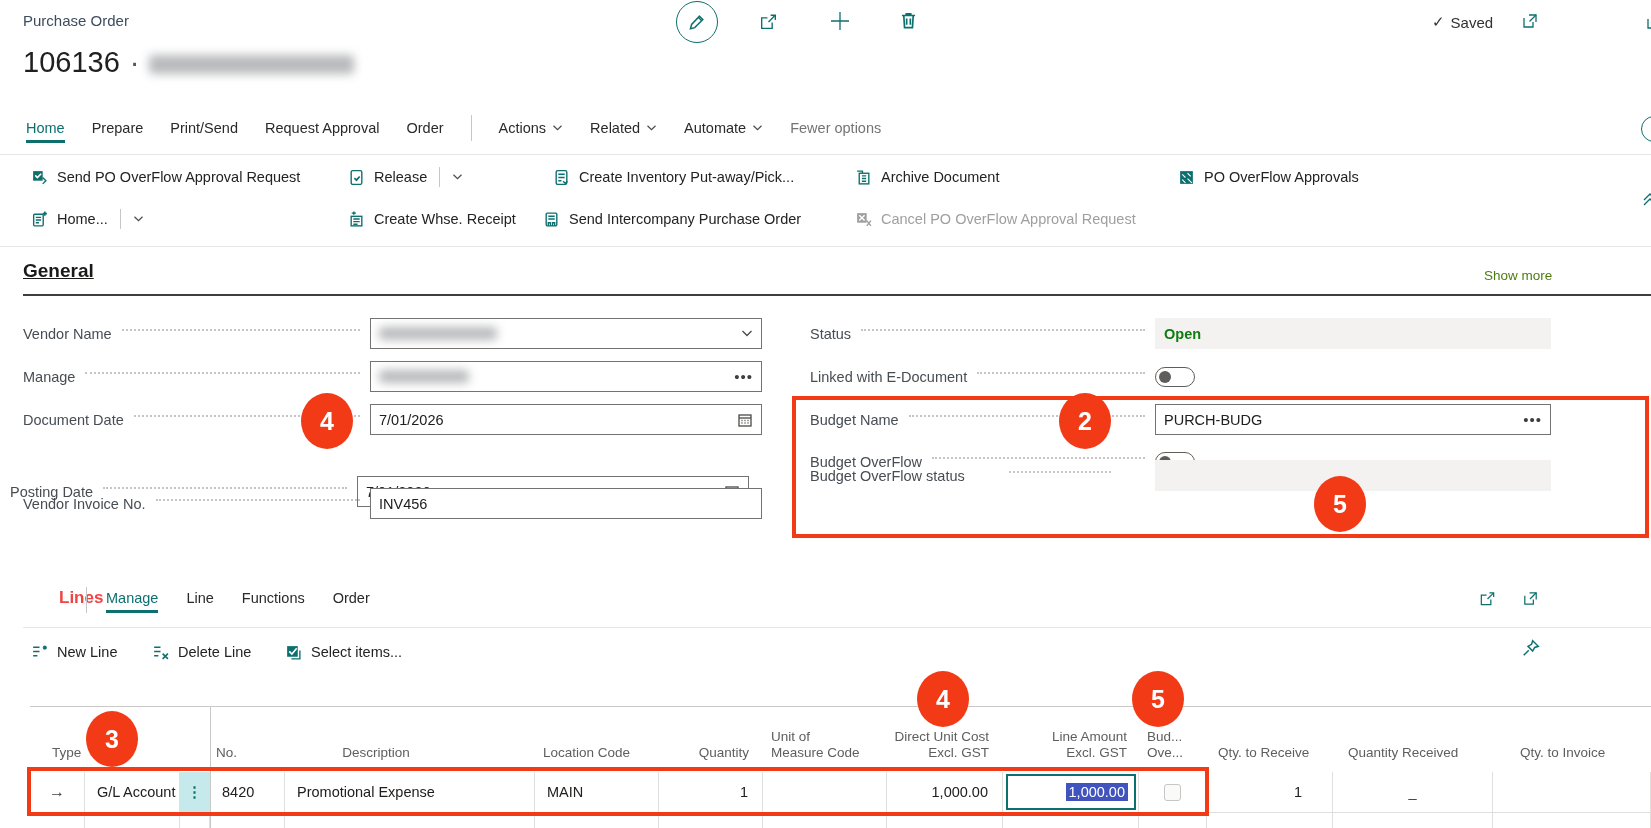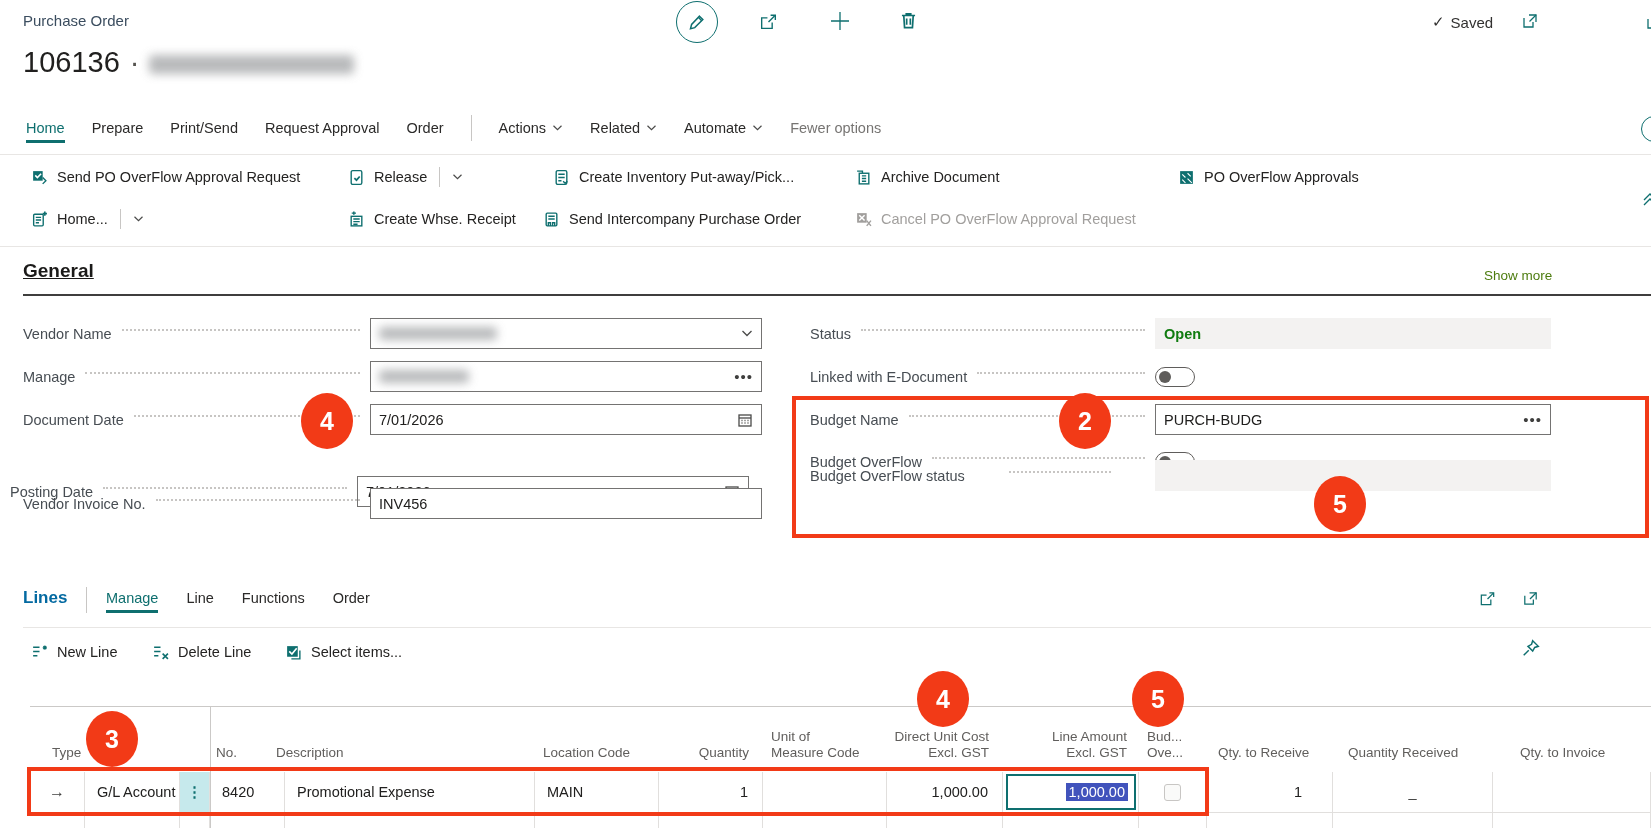--- a/index.html
+++ b/index.html
@@ -36,21 +36,21 @@
   .inputbox-r { width: 396px; }
   .grayfield { width: 396px; height: 31px; background: #f3f2f1; display: flex; align-items: center; padding: 0 9px; flex: none; }
   .status-open { font-weight: 700; color: #107c10; }
   .fillgap { flex: 1; }
   .ellip { color: #3f3f3e; font-size: 15px; letter-spacing: 1px; line-height: 10px; }
   .toggle { width: 40px; height: 20px; border: 1px solid #5f5d5b; border-radius: 10px; background: #fff; position: relative; flex: none; }
   .toggle::after { content:""; position: absolute; left: 3px; top: 3px; width: 12px; height: 12px; border-radius: 50%; background: #5f5d5b; }
   .badge { position: absolute; width: 52px; height: 56px; border-radius: 50%; background: #f23a17; color: #fff;
            font-weight: 700; font-size: 25px; display: flex; align-items: center; justify-content: center; z-index: 6; }
   .redbox { position: absolute; border: 4px solid #f23a17; z-index: 5; }
-  .lines-h { font-size: 17px; font-weight: 700; color: #0369a1; }
+  .lines-h { font-size: 17px; font-weight: 700; color: #ef4444; margin-left: 36px; }
   .ltabs { display: flex; gap: 28px; font-size: 14.5px; color: #2b2a29; align-items: center; }
   .ltab { position: relative; }
   .ltab.active { color: #0e6f6f; }
   .ltab.active::after { content:""; position: absolute; left: 0; right: 0; bottom: -7px; height: 3px; background: #0e6f6f; }
   .hdr { position: absolute; top: 30px; height: 38px; display: flex; flex-direction: column; justify-content: flex-end;
          padding-bottom: 7px; font-size: 13.5px; color: #605e5c; line-height: 16px; }
   .hdr.r { text-align: right; }
   .cell { position: absolute; top: 72px; height: 40px; border-right: 1px solid #e1dfdd; display: flex; align-items: center; font-size: 14.5px; color: #21201f; }
   .cell.r { justify-content: flex-end; }
   .cell2 { position: absolute; top: 112px; height: 16px; border-right: 1px solid #e1dfdd; }
@@ -394,21 +394,21 @@
   <div class="table-wrap">
     <div class="abs" style="left:0; top:6px; width:1621px; height:1px; background:#cbc9c7;"></div>
     <div class="abs" style="left:180px; top:6px; width:1px; height:122px; background:#cbc9c7;"></div>
 
     <div class="hdr" style="left:22px; width:100px;">
       <span>Type</span>
     </div>
     <div class="hdr" style="left:186px; width:60px;">
       <span>No.</span>
     </div>
-    <div class="hdr" style="left:246px; width:150px;">
+    <div class="hdr" style="left:271px; width:150px;align-items:center;">
       <span>Description</span>
     </div>
     <div class="hdr" style="left:513px; width:110px;">
       <span>Location Code</span>
     </div>
     <div class="hdr r" style="left:629px; width:90px;">
       <span>Quantity</span>
     </div>
     <div class="hdr" style="left:741px; width:110px;">
       <span>Unit of</span>

